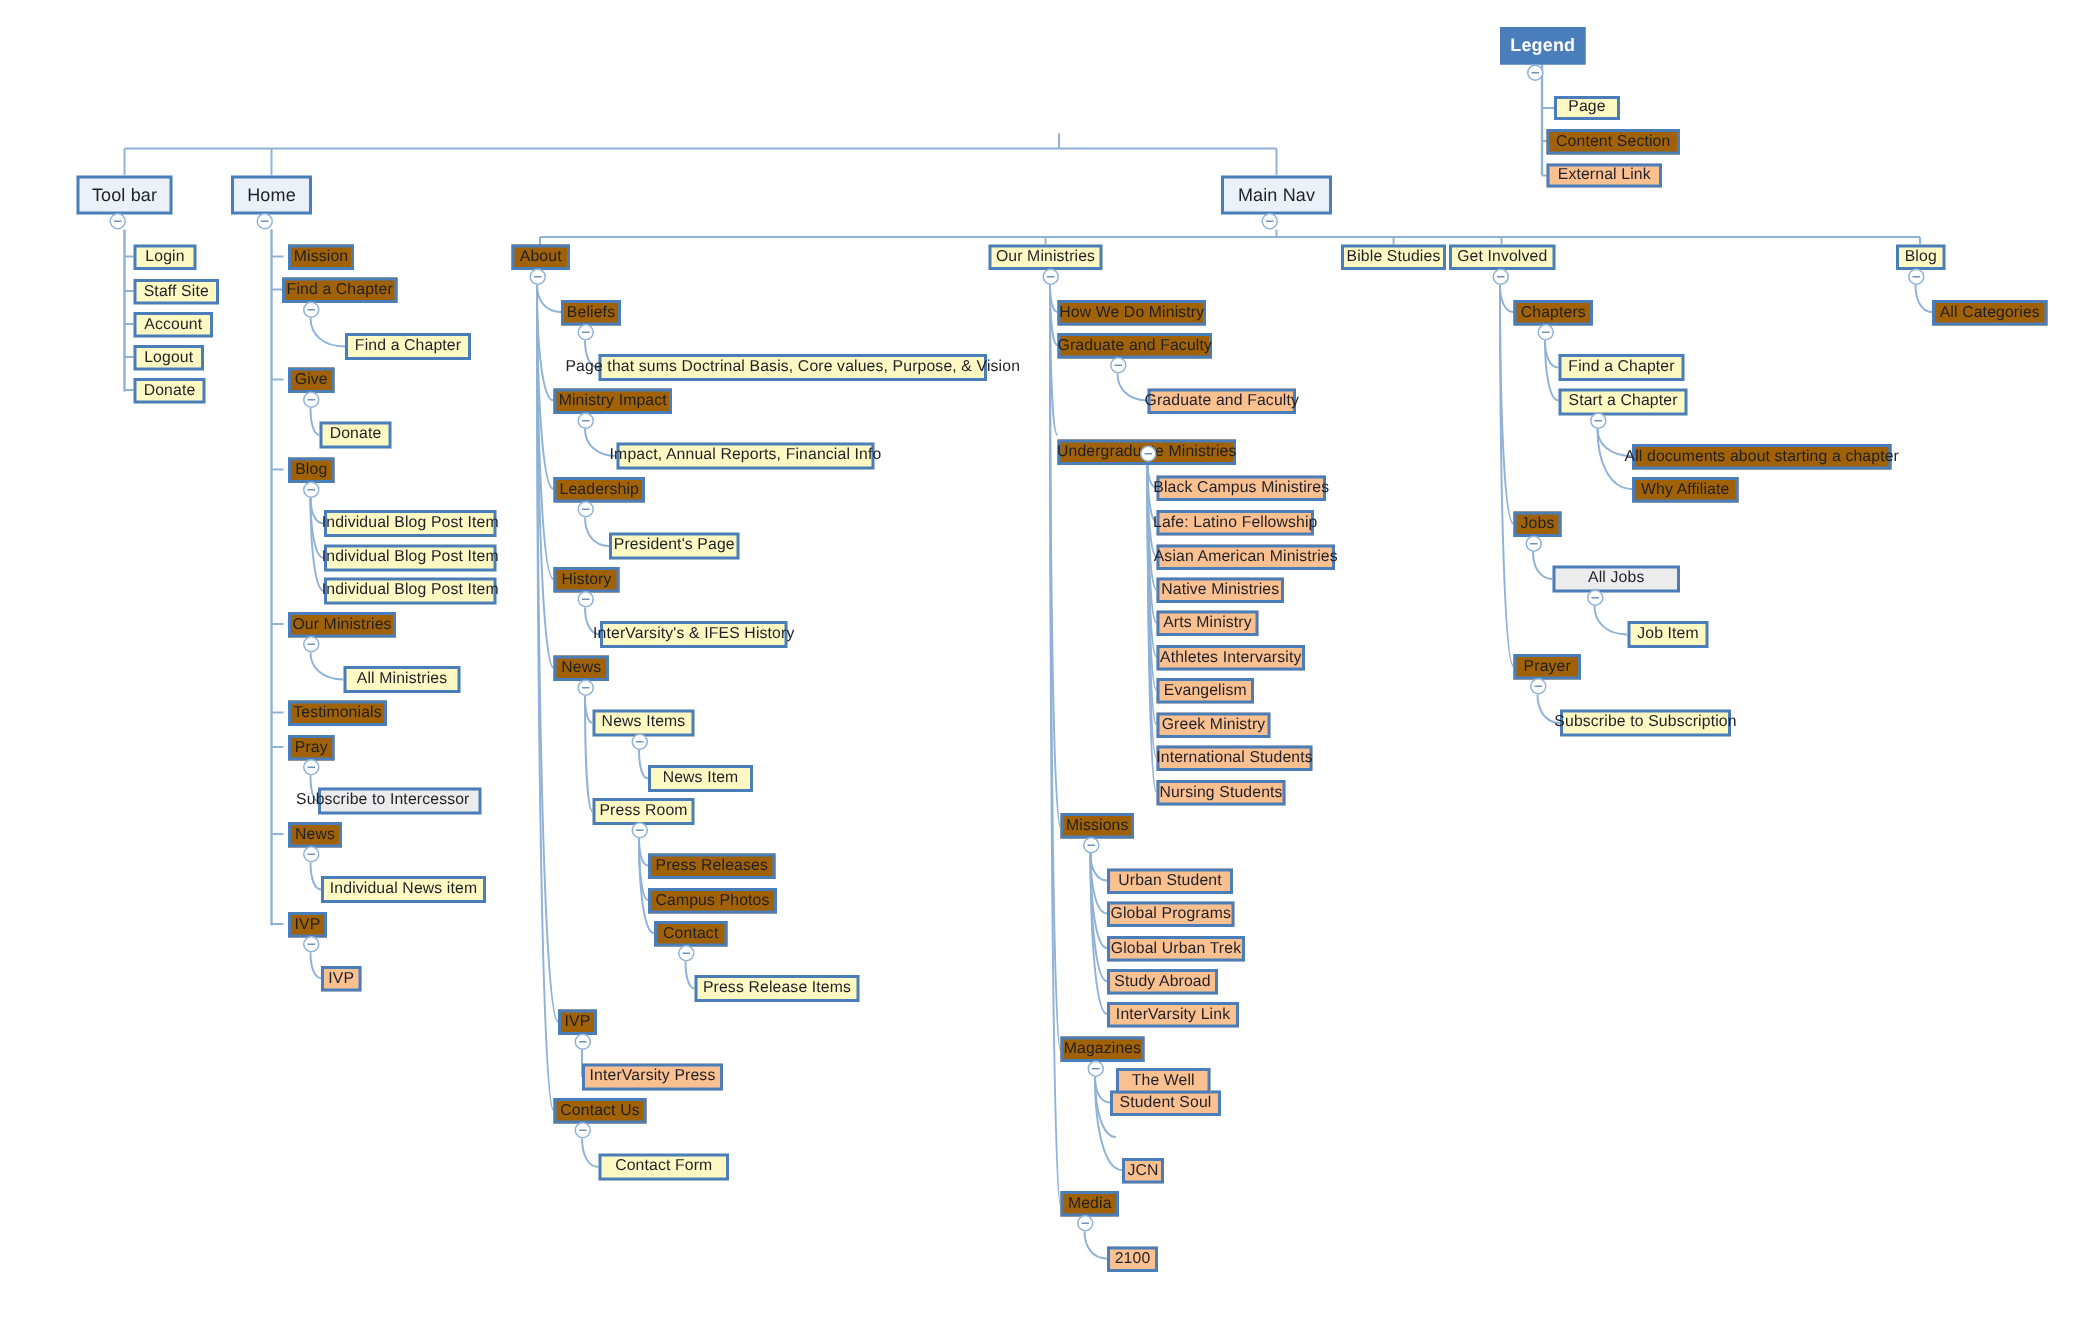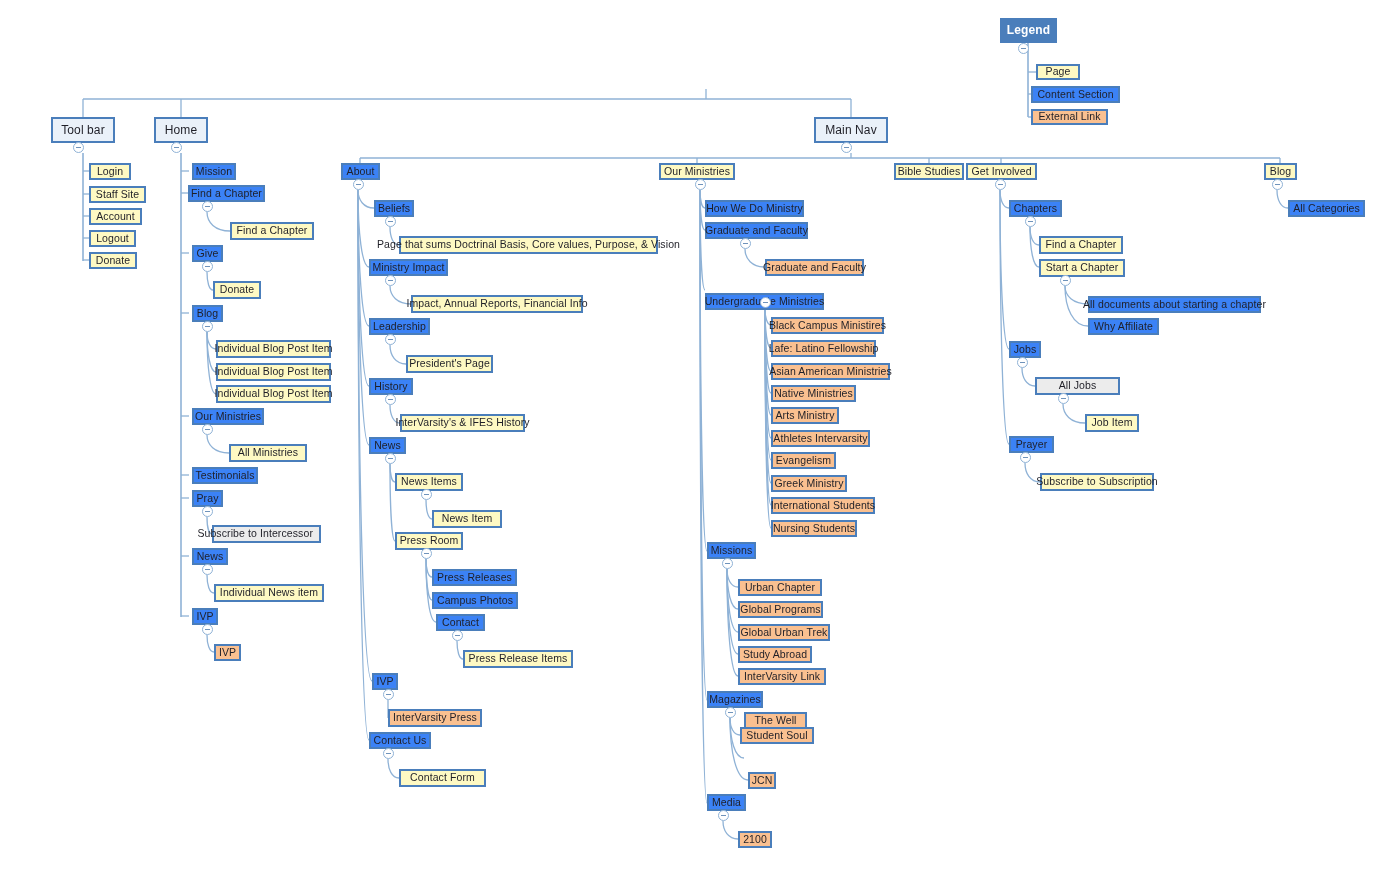--- a/index.html
+++ b/index.html
@@ -28,21 +28,21 @@
     justify-content: center;
     border: 2px solid #4a7ebb;
     color: #1f1f27;
     font-size: 10.5px;
     line-height: 1.05;
     white-space: nowrap;
     padding: 0 6px;
     letter-spacing: .1px;
   }
   .node.page        { background: #fef9c3; align-items: center; }
-  .node.section     { background: #3b82f6; }
+  .node.section     { background: #a16207; }
   .node.external    { background: #fac090; }
   .node.toplevel    { background: #eaf1f9; font-size: 12px; }
   .node.legendhead  {
     background: #4a7ebb; color: #ffffff;
     font-weight: bold; font-size: 12px;
     border-color: #4a7ebb;
   }
   .node.grayish     { background: #ececec; }
 
   .root {
@@ -388,21 +388,21 @@
       <div class="node external" style="left: 771px; top: 497px; width: 104px; height: 17px;">
         <span>International Students</span>
       </div>
       <div class="node external" style="left: 771px; top: 520px; width: 86px; height: 17px;">
         <span>Nursing Students</span>
       </div>
       <div class="node section" style="left: 707px; top: 542px; width: 49px; height: 17px;">
         <span>Missions</span>
       </div>
       <div class="node external" style="left: 738px; top: 579px; width: 84px; height: 17px;">
-        <span>Urban Chapter</span>
+        <span>Urban Student</span>
       </div>
       <div class="node external" style="left: 738px; top: 601px; width: 85px; height: 17px;">
         <span>Global Programs</span>
       </div>
       <div class="node external" style="left: 738px; top: 624px; width: 92px; height: 17px;">
         <span>Global Urban Trek</span>
       </div>
       <div class="node external" style="left: 738px; top: 646px; width: 74px; height: 17px;">
         <span>Study Abroad</span>
       </div>

